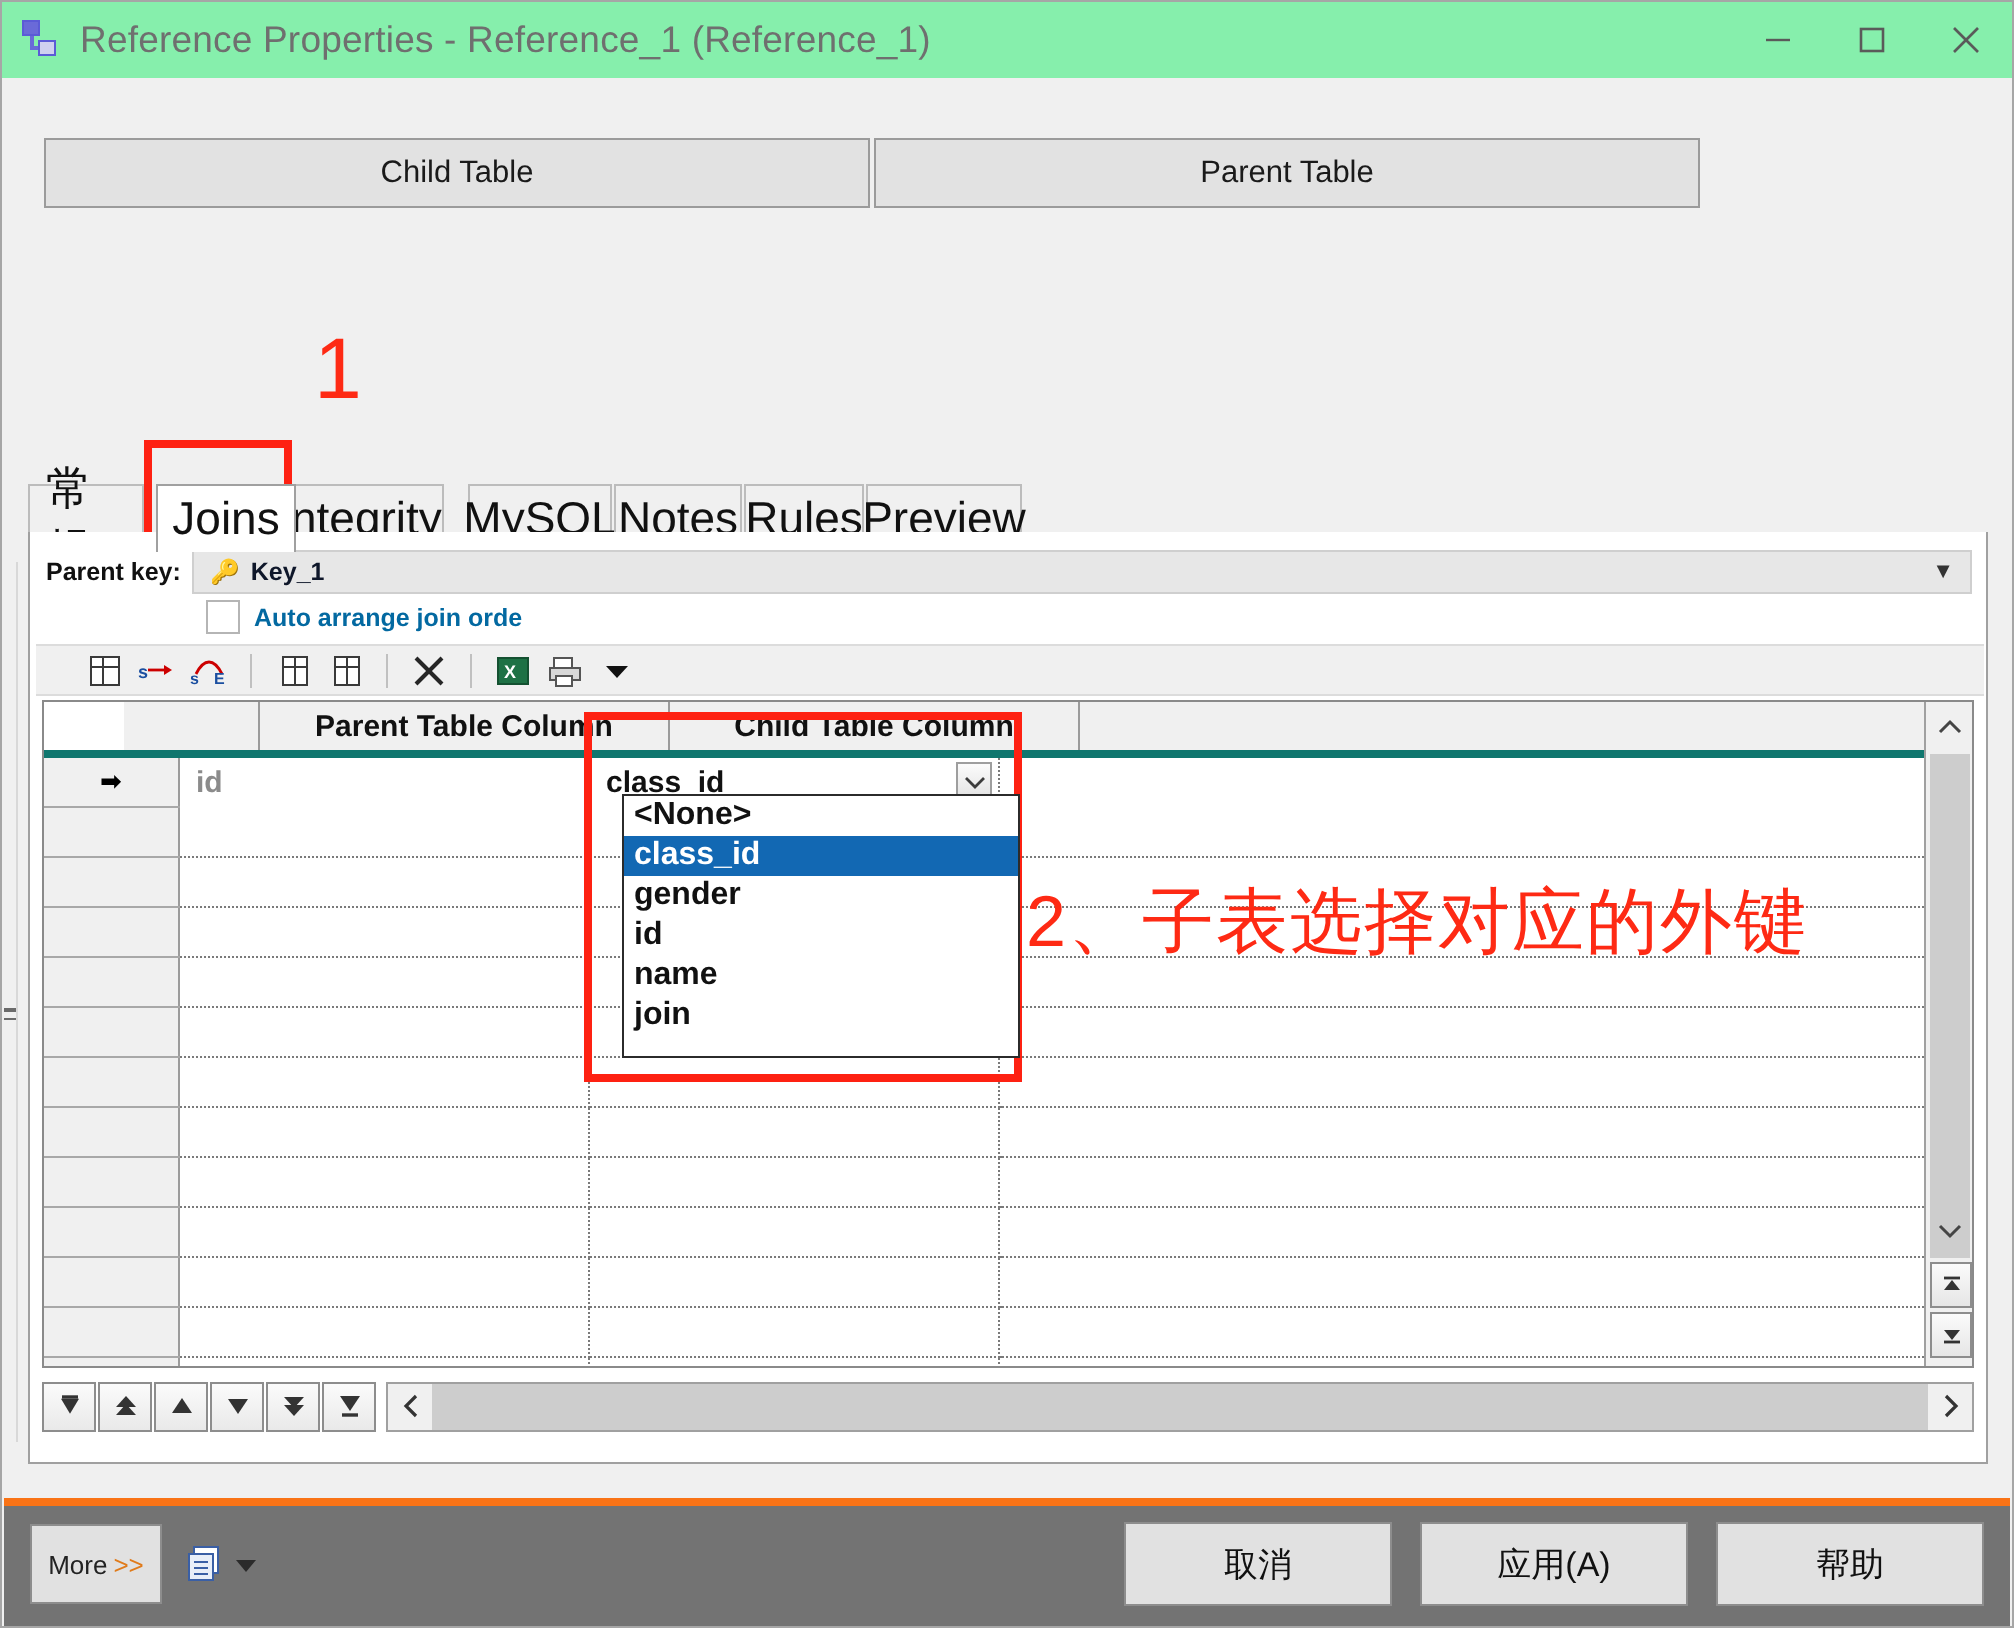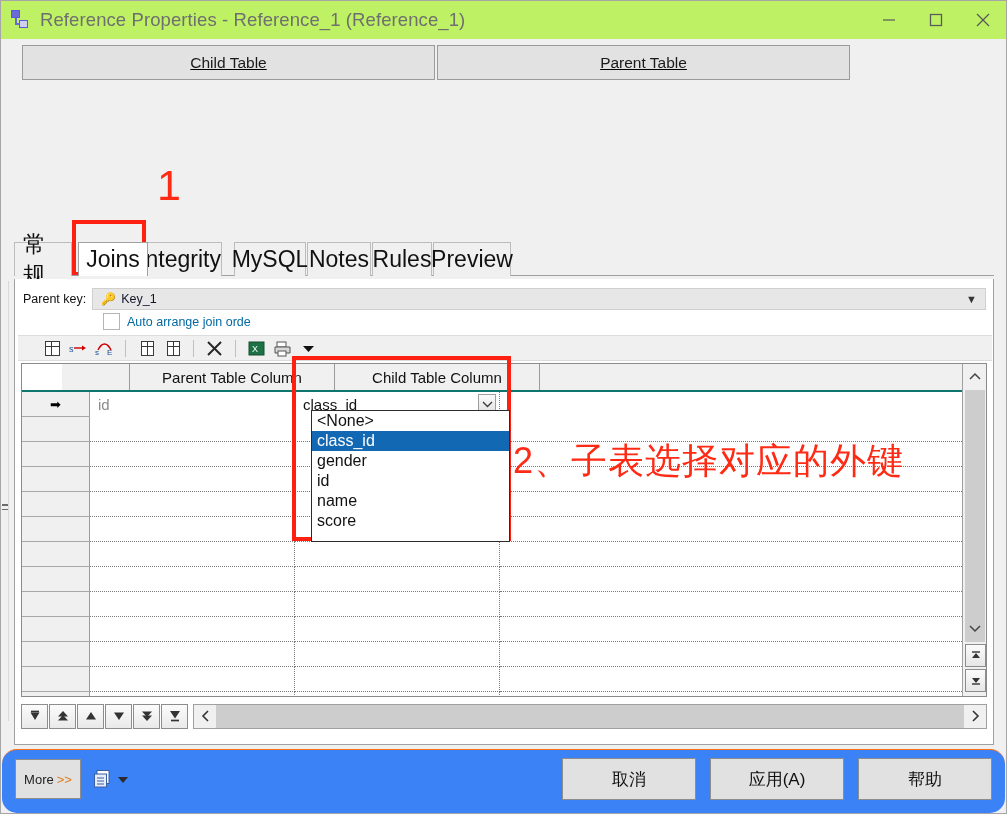--- a/index.html
+++ b/index.html
@@ -13,21 +13,21 @@
   #app {
     position: relative;
     width: 1007px; height: 814px;
     background: #f0f0f0;
     border: 1px solid #a6a6a6;
   }
 
   
   #titlebar {
     position: absolute; left: 0; top: 0; width: 1005px; height: 38px;
-    background: #bef264;
+    background: #86efac;
     display: flex; align-items: center;
   }
   #title-icon { width: 20px; height: 20px; margin-left: 10px; margin-right: 9px; position: relative; flex: none; }
   #title-icon .bx { position: absolute; border: 1.6px solid #5b5bd6; background:#cfd0ef; }
   #title-icon .b1 { left: 0px; top: 0px;  width: 9px; height: 8px; background:#6a6ad8; }
   #title-icon .b2 { left: 8px; top: 10px; width: 9px; height: 8px; }
   #title-icon .ln { position:absolute; background:#6a6ad8; }
   #title-icon .l1 { left: 4px; top: 8px; width: 1.6px; height: 6px; }
   #title-icon .l2 { left: 4px; top: 13px; width: 5px; height: 1.6px; }
   #title-text {
@@ -35,23 +35,22 @@
   }
   .wbtn {
     width: 47px; height: 37px; display: flex; align-items: center; justify-content: center;
     color: #5a5a5a;
   }
   #wbtns { position: absolute; right: 0; top: 0; display: flex; }
   .wbtn svg { display: block; }
 
   
   #diagram-headers {
-    position: absolute; left: 21px; top: 44px; width: 828px; height: 35px;
+    position: absolute; left: 21px; top: 68px; width: 828px; height: 35px;
     display: flex;
-    text-decoration: underline;
   }
   .dh {
     flex: 1; background: #e2e2e2; border: 1px solid #9b9b9b;
     display: flex; align-items: center; justify-content: center;
     font-size: 15.5px; color: #1a1a1a;
   }
   #dh-child { margin-right: 2px; }
   #diagram-canvas {
     position: absolute; left: 21px; top: 93px; width: 963px; height: 126px;
     background: #ffffff; border: 1px solid #9b9b9b; border-top: 2px solid #8a8a8a;
@@ -95,22 +94,22 @@
     position: absolute; top: 0; height: 34px;
     display: flex; align-items: center; justify-content: center;
     font-size: 23px; color: #111; background: #f0f0f0;
     border: 1px solid #bcbcbc; border-bottom: none;
     padding: 0 8px;
   }
   .tab.active { background: #ffffff; border-color: #a0a0a0; z-index: 2; }
 
   
   #panel {
-    position: absolute; left: 13px; top: 278px; width: 980px; height: 466px;
-    background: #ffffff; border: 1px solid #a0a0a0; border-top: none;
+    position: absolute; left: 13px; top: 265px; width: 980px; height: 466px;
+    background: #ffffff; border: 1px solid #a0a0a0; border-top: none; font-weight: bold;
   }
   #parentkey-row {
     position: absolute; left: 8px; top: 9px; width: 963px; height: 22px;
     display: flex; align-items: center;
   }
   #parentkey-label { font-size: 12.5px; color: #111; margin-right: 6px; }
   #parentkey-field {
     flex: 1; height: 22px; background: #e7e7e7; border: 1px solid #cfcfcf;
     display: flex; align-items: center; position: relative;
   }
@@ -134,21 +133,21 @@
   .g-grid { border: 1.6px solid #3a3a3a; background: #fff; position:absolute; left:2px; top:2px; right:2px; bottom:2px; }
   .g-grid::before, .g-grid::after { content:""; position:absolute; background:#3a3a3a; }
   .g-grid::before { left:0; right:0; top:4px; height:1.2px; }
   .g-grid::after  { top:0; bottom:0; left:5px; width:1.2px; }
 
   
   #grid {
     position: absolute; left: 6px; top: 84px; width: 966px; height: 334px;
     border: 1px solid #8a8a8a; background: #fff; overflow: hidden;
   }
-  #grid-header { display: flex; height: 28px; border-bottom: 2px solid #0f766e; padding-left: 40px; }
+  #grid-header { display: flex; height: 28px; border-bottom: 4px solid #0f766e; padding-left: 40px; }
   .gh {
     background: #f0f0f0; border-right: 1px solid #9b9b9b;
     display:flex; align-items:center; justify-content:center;
     font-size: 15px; color: #111;
   }
   .gh-sel  { width: 68px; }
   .gh-col1 { width: 205px; }
   .gh-col2 { width: 205px; }
   .gh-rest { flex: 1; border-right: none; }
   .grow { display: flex; height: 25px; border-bottom: 1px solid #a8a8a8; }
@@ -209,21 +208,21 @@
     background: linear-gradient(to bottom,#fbfbfb,#e9e9e9); border: 1px solid #8d8d8d;
     display:flex; align-items:center; justify-content:center; font-size: 13px; color: #3a3a3a;
   }
   #hsb { flex: 1; height: 25px; display: flex; align-items: center; margin-left: 4px; border: 1px solid #a0a0a0; background: #fff; }
   .hsb-arrow { width: 22px; height: 23px; display:flex;align-items:center;justify-content:center;color:#3a3a3a;font-size:13px; background:#f0f0f0; }
   #hsb-track { flex:1; height: 23px; background: #cdcdcd; }
 
   
   #bottombar {
     position: absolute; left: 1px; top: 748px; width: 1003px; height: 64px;
-    background: #3b82f6; border-top: 1px solid #f97316; border-radius: 15px;
+    background: #737373; border-top: 4px solid #f97316;
   }
   #more-btn {
     position: absolute; left: 13px; top: 9px; width: 66px; height: 40px;
     background: #e1e1e1; border: 1px solid #8d8d8d;
     display:flex; align-items:center; justify-content:center; font-size: 13px; color: #222;
   }
   #more-btn .chev { color: #e07b1b; margin-left: 3px; }
   #script-icon { position: absolute; left: 92px; top: 20px; width: 16px; height: 18px; }
   #script-caret { position: absolute; left: 116px; top: 27px; width:0;height:0;
     border-left:5px solid transparent;border-right:5px solid transparent;border-top:6px solid #2b2b2b; }
@@ -487,21 +486,21 @@
         </div>
       </div>
     </div>
 
     <div id="dropdown-list">
       <div class="dd-item">&lt;None&gt;</div>
       <div class="dd-item sel">class_id</div>
       <div class="dd-item">gender</div>
       <div class="dd-item">id</div>
       <div class="dd-item">name</div>
-      <div class="dd-item">score</div>
+      <div class="dd-item">join</div>
     </div>
 
     <div id="navbar">
       <div class="navbtn">
         <svg width="14" height="14" viewBox="0 0 14 14">
             <line x1="3" y1="2.5" x2="11" y2="2.5" stroke="#333" stroke-width="1.7"></line>
             <polygon points="7,3.5 11.5,11 2.5,11" fill="#333" transform="rotate(180 7 7.2)"></polygon>
           </svg>
       </div>
       <div class="navbtn">

